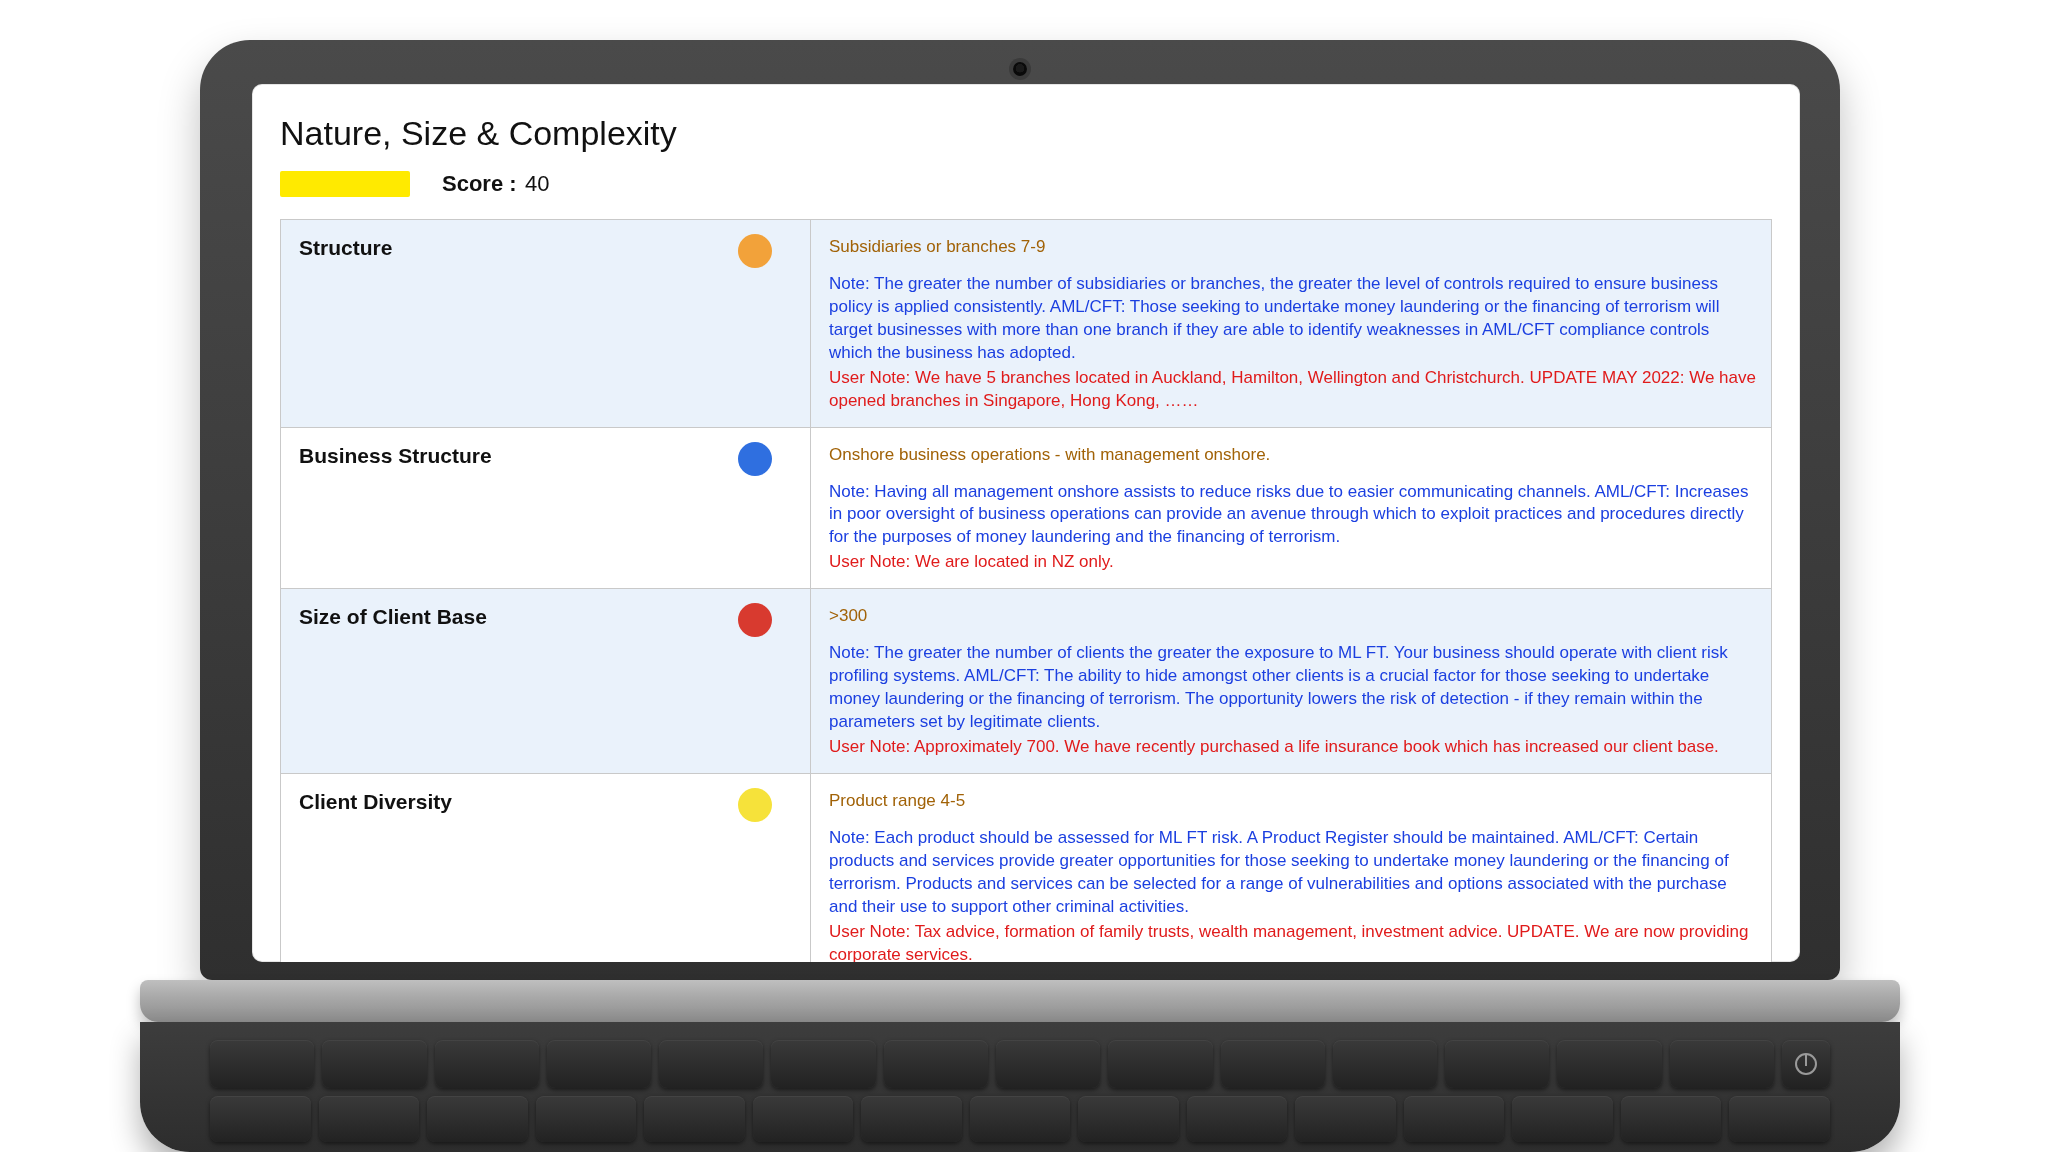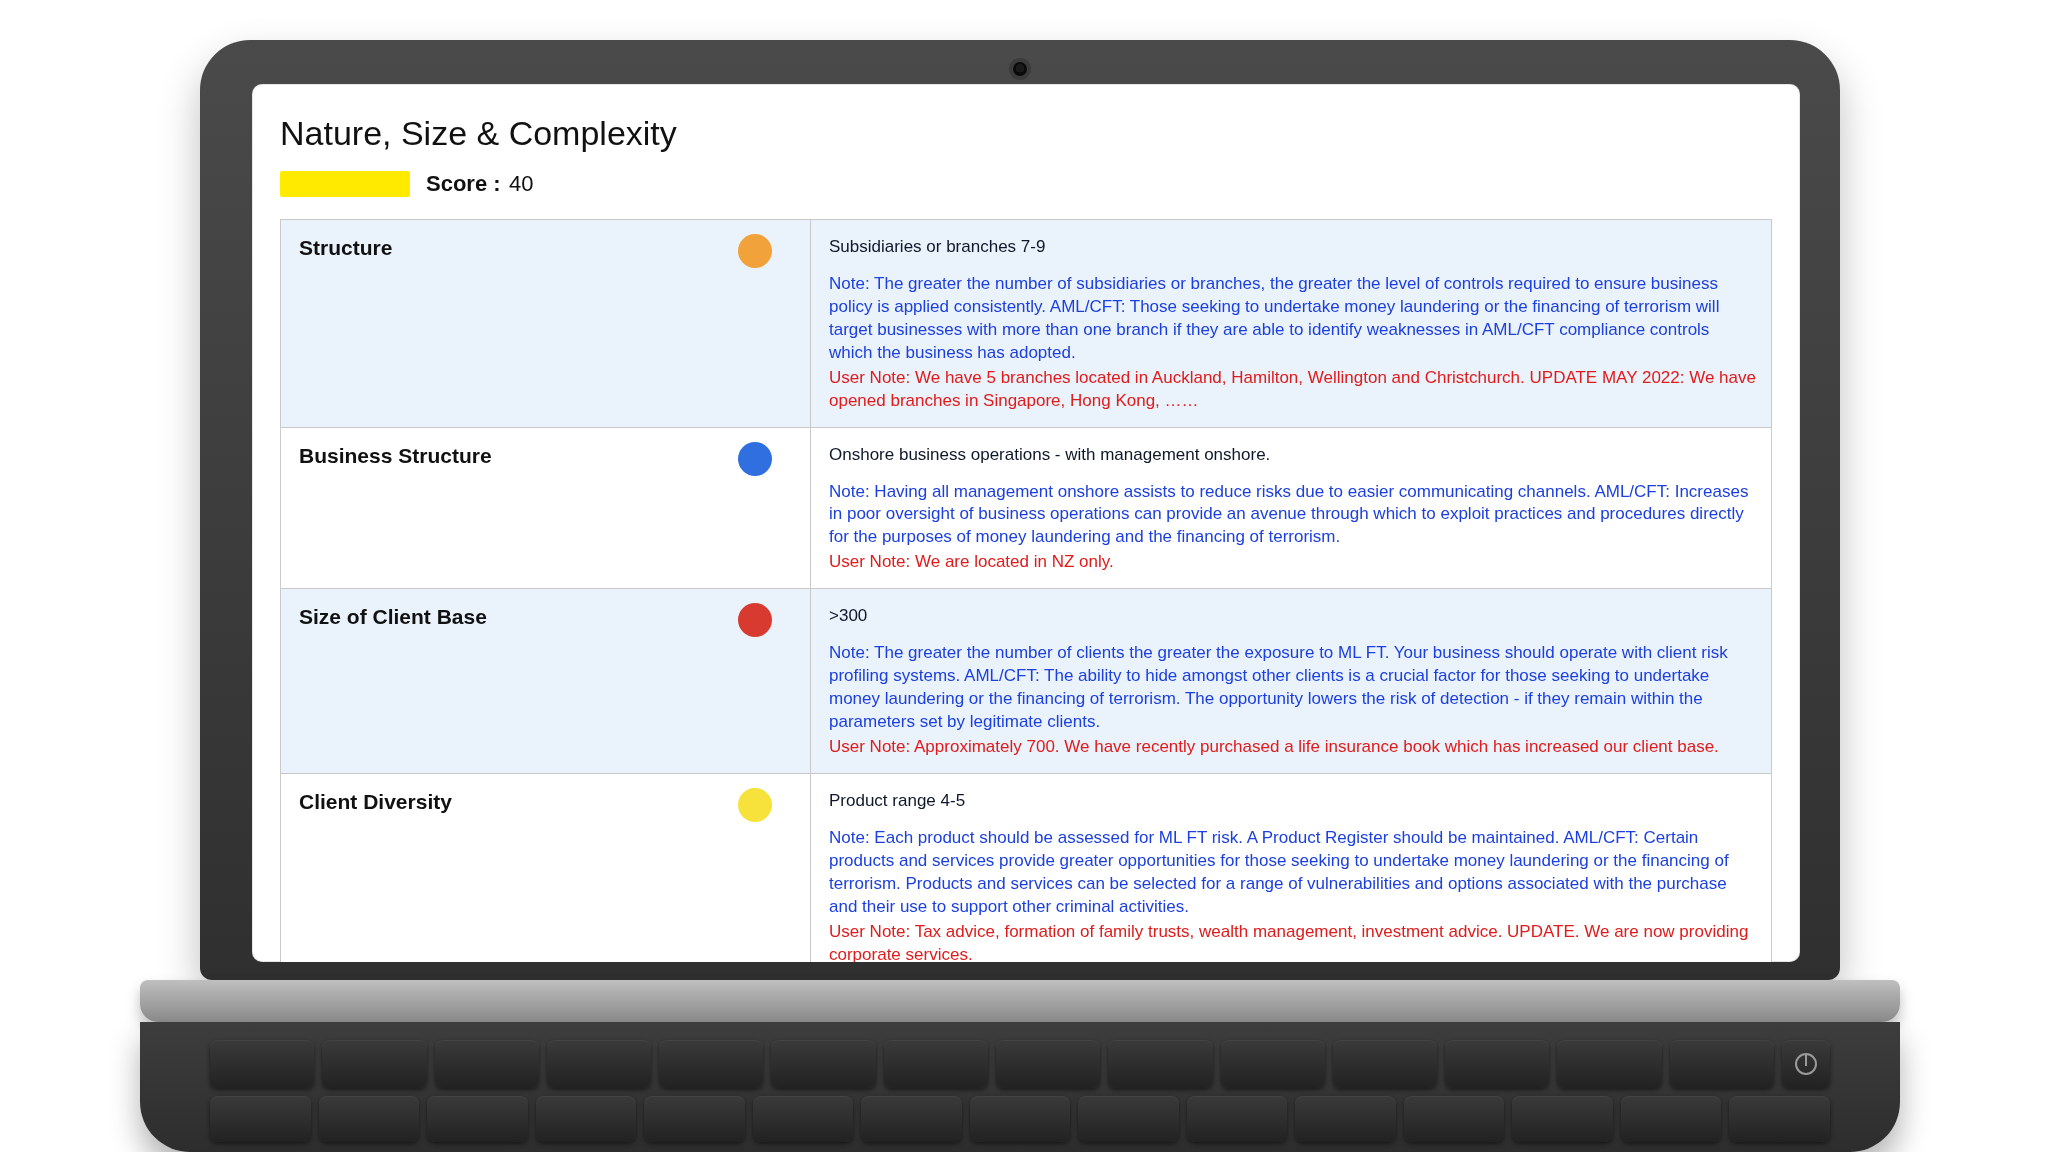--- a/index.html
+++ b/index.html
@@ -120,21 +120,21 @@
     color: #111;
   }
   .title {
     font-size: 34px;
     font-weight: 500;
     margin: 4px 0 18px 0;
   }
   .scorebar {
     display: flex;
     align-items: center;
-    gap: 16px;
+    gap: 32px;
     margin-bottom: 22px;
   }
   .swatch {
     width: 130px;
     height: 26px;
     background: #ffea00;
     border-radius: 2px;
   }
   .score-label {
     font-size: 22px;
@@ -183,21 +183,21 @@
   .dot.orange { background: #f2a23a; }
   .dot.blue   { background: #2f6fe0; }
   .dot.red    { background: #d83a2f; }
   .dot.yellow { background: #f6e23a; }
 
   .desc-cell {
     font-size: 17px;
     line-height: 1.35;
   }
   .summary {
-    color: #0f172a;
+    color: #a16207;
     font-weight: 400;
     margin-bottom: 14px;
   }
   .note {
     color: #1b3fe0;
     margin-bottom: 2px;
   }
   .usernote {
     color: #e01b1b;
   }

